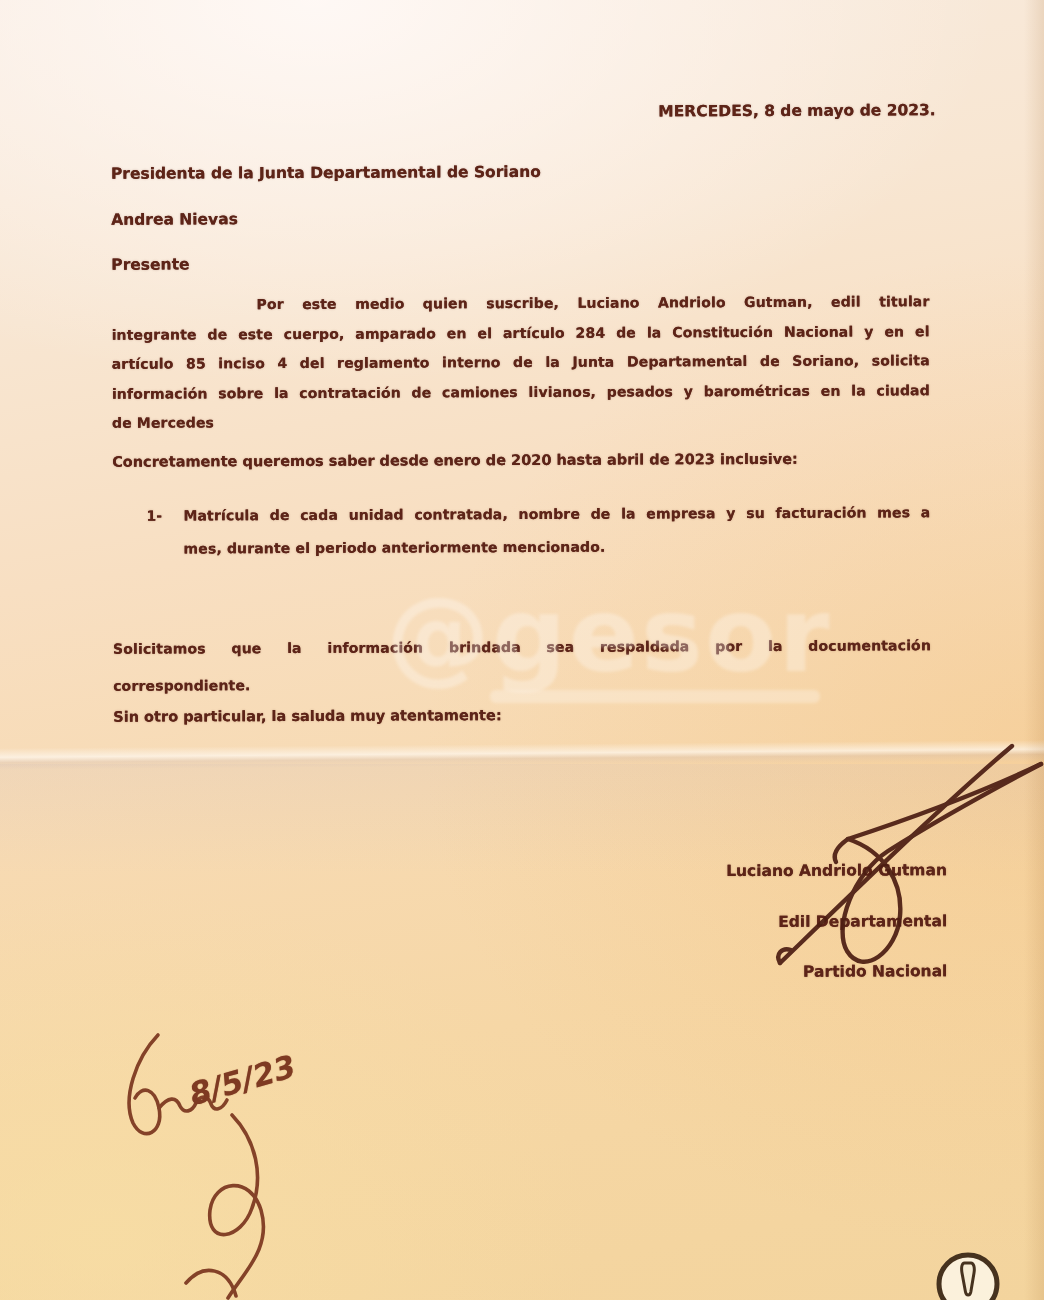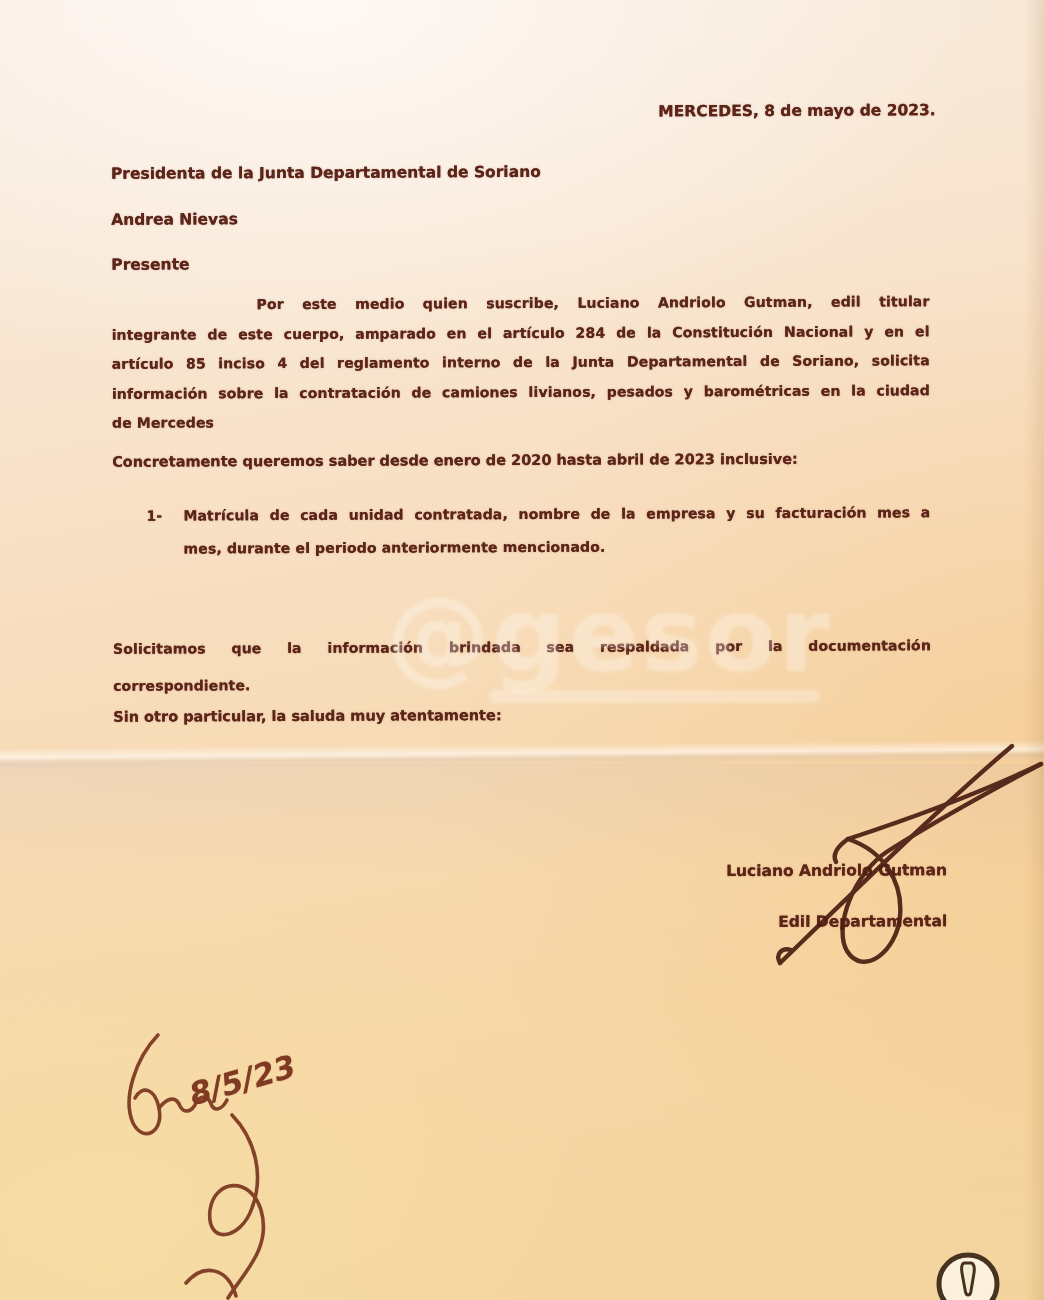--- a/index.html
+++ b/index.html
@@ -85,20 +85,21 @@
     <div class="abs ink bodytext p3">
       <div class="just">Solicitamos que la información brindada sea respaldada por la documentación</div>
       <div>correspondiente.</div>
     </div>
 
     <div class="abs ink p4">Sin otro particular, la saluda muy atentamente:</div>
 
     <div class="abs ink sigblock">
       <div>Luciano Andriolo Gutman</div>
       <div>Edil Departamental</div>
+      <div>Partido Nacional</div>
     </div>
   </div>
 
   <svg width="1044" height="1300" viewBox="0 0 1044 1300">
     <g fill="none" stroke="#4c1d12" stroke-width="4.4" stroke-linecap="round" opacity="0.92">
       <path d="M1012 746 C 948 800, 868 878, 780 963"></path>
       <path d="M780 963 C 775 954, 782 947, 791 950"></path>
       <path d="M1041 764 C 978 794, 906 820, 848 839"></path>
       <path d="M848 839 C 884 851, 903 882, 900 916 C 897 952, 863 977, 847 951 C 833 927, 854 873, 888 851 C 928 826, 988 792, 1041 764"></path>
       <path d="M848 839 C 838 846, 832 854, 836 862"></path>

